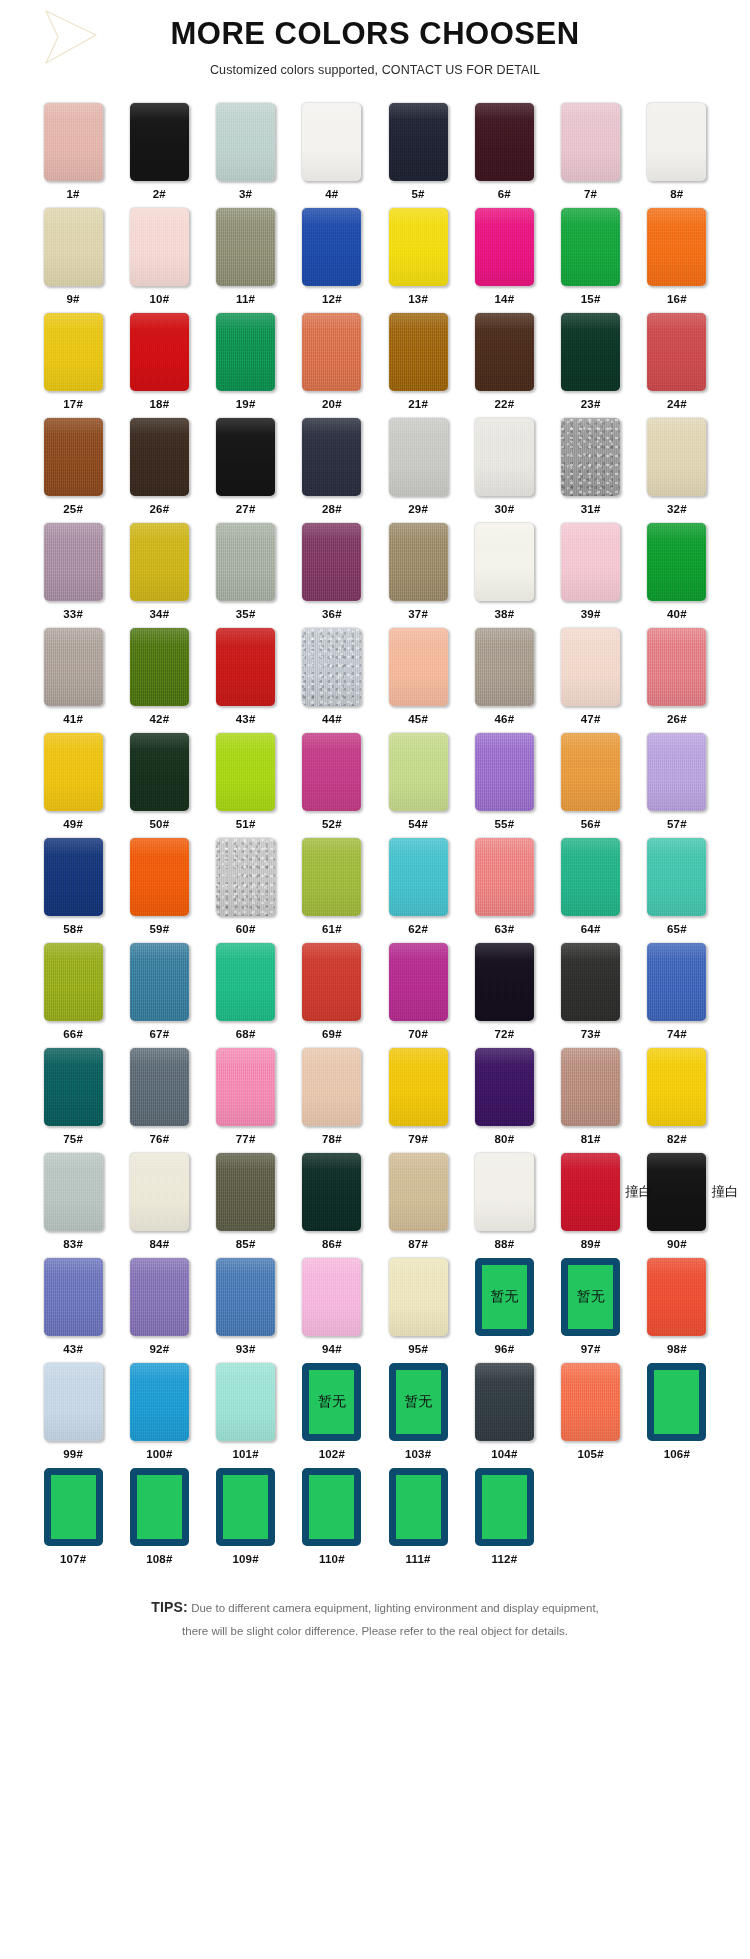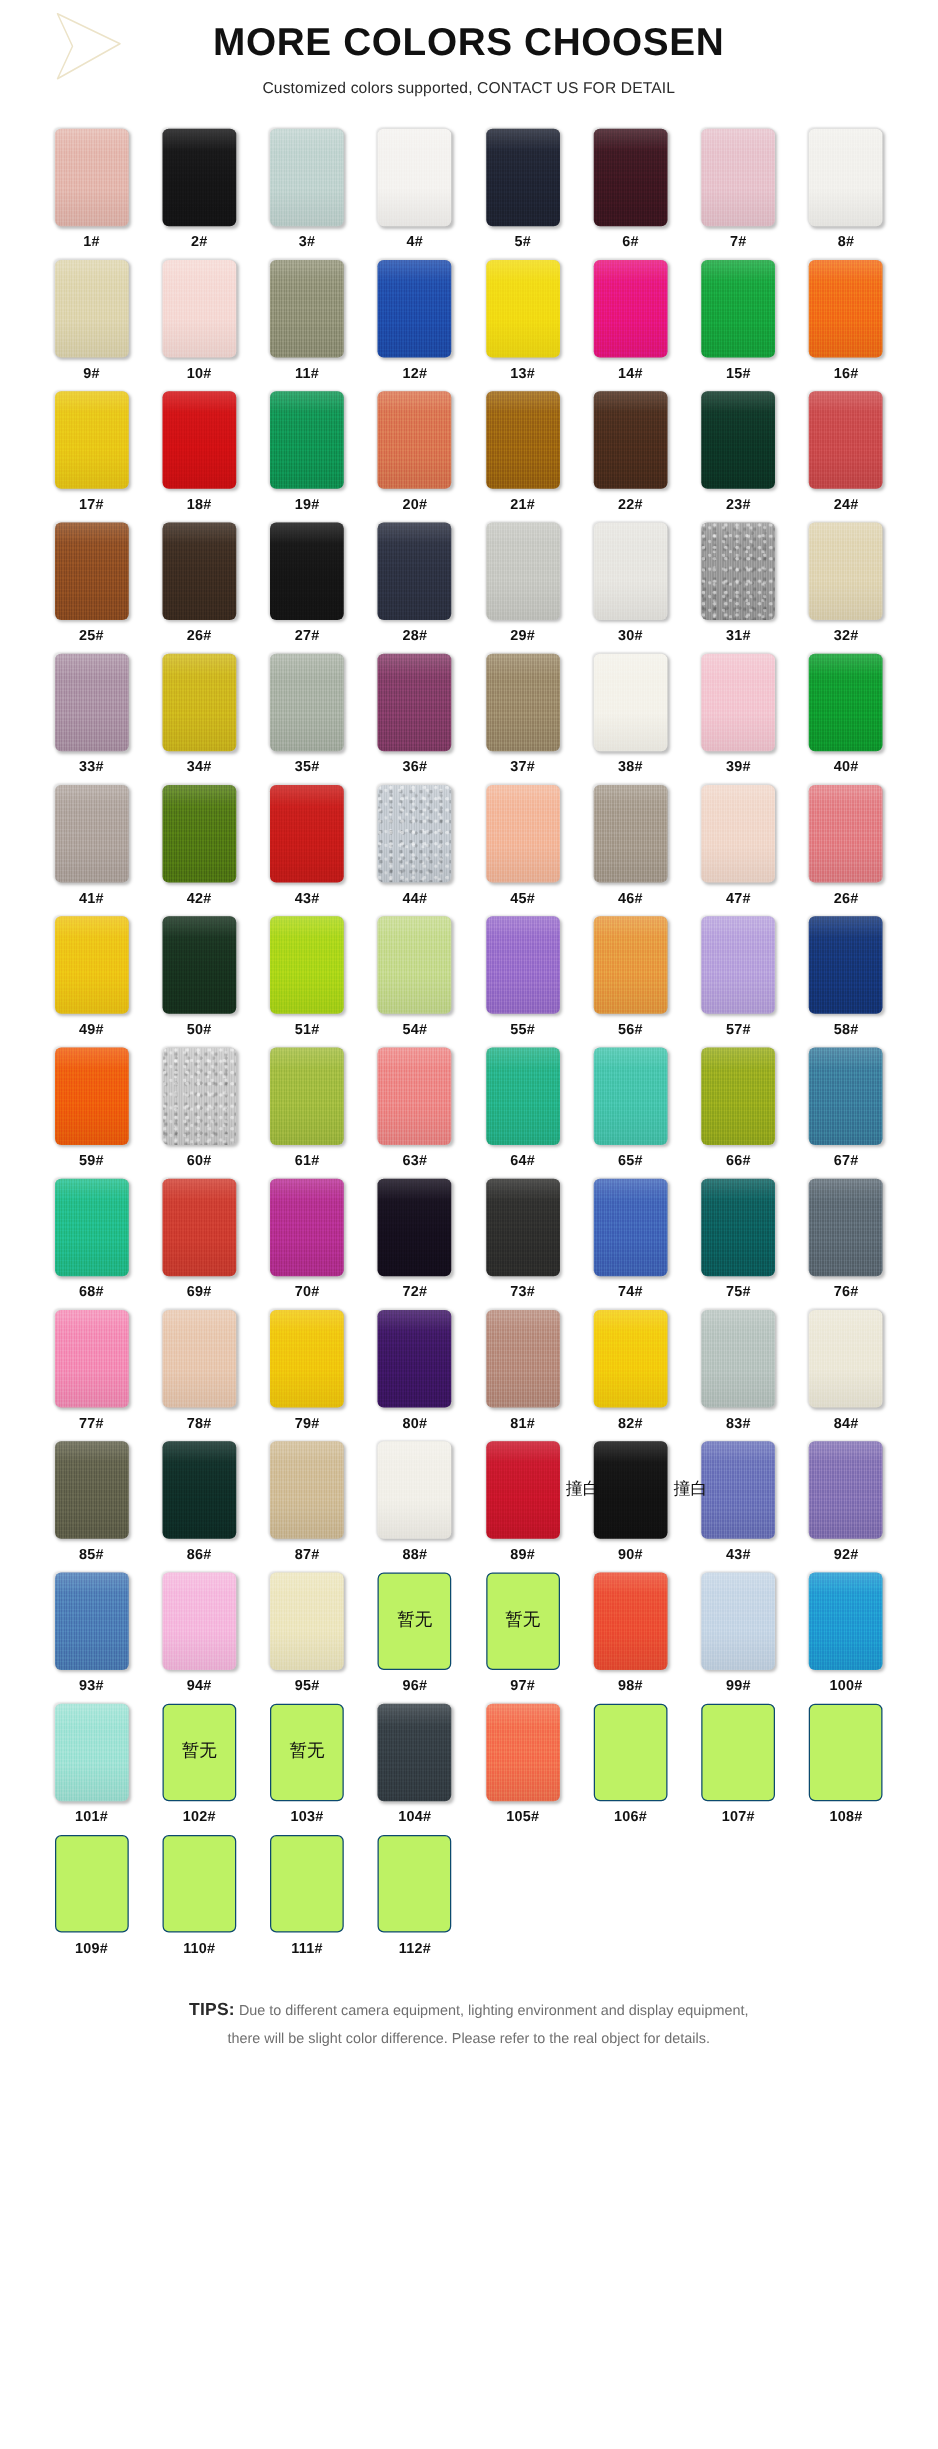--- a/index.html
+++ b/index.html
@@ -114,22 +114,22 @@
     background: linear-gradient(180deg,
       rgba(255,255,255,0.16) 0%,
       rgba(255,255,255,0.02) 22%,
       rgba(0,0,0,0.00) 60%,
       rgba(0,0,0,0.06) 100%);
     pointer-events: none;
     z-index: 2;
   }
   
   .chip.empty {
-    background: #bef264;
-    border: 1px solid #0c4a6e;
+    background: #22c55e;
+    border: 7px solid #0c4a6e;
     box-shadow: none;
   }
   .chip.empty::after { background-image: none; }
   .chip.empty::before { background: none; }
 
   
   .chip.heather::after {
     background-image:
       radial-gradient(circle at 18% 22%, rgba(255,255,255,0.55) 0 1.2px, transparent 1.6px),
       radial-gradient(circle at 62% 38%, rgba(255,255,255,0.45) 0 1.1px, transparent 1.5px),
@@ -523,20 +523,26 @@
       <div class="chip-label">50#</div>
     </div>
     <div class="cell">
       <div class="chip-wrap">
         <div class="chip" style="background-color: rgb(168, 213, 22);"></div>
       </div>
       <div class="chip-label">51#</div>
     </div>
     <div class="cell">
       <div class="chip-wrap">
+        <div class="chip" style="background-color: rgb(194, 61, 133);"></div>
+      </div>
+      <div class="chip-label">52#</div>
+    </div>
+    <div class="cell">
+      <div class="chip-wrap">
         <div class="chip" style="background-color: rgb(195, 217, 138);"></div>
       </div>
       <div class="chip-label">54#</div>
     </div>
     <div class="cell">
       <div class="chip-wrap">
         <div class="chip" style="background-color: rgb(154, 111, 204);"></div>
       </div>
       <div class="chip-label">55#</div>
     </div>
@@ -568,20 +574,26 @@
       <div class="chip-wrap">
         <div class="chip heather" style="background-color: rgb(201, 201, 201);"></div>
       </div>
       <div class="chip-label">60#</div>
     </div>
     <div class="cell">
       <div class="chip-wrap">
         <div class="chip" style="background-color: rgb(158, 185, 61);"></div>
       </div>
       <div class="chip-label">61#</div>
+    </div>
+    <div class="cell">
+      <div class="chip-wrap">
+        <div class="chip" style="background-color: rgb(70, 192, 204);"></div>
+      </div>
+      <div class="chip-label">62#</div>
     </div>
     <div class="cell">
       <div class="chip-wrap">
         <div class="chip" style="background-color: rgb(237, 132, 131);"></div>
       </div>
       <div class="chip-label">63#</div>
     </div>
     <div class="cell">
       <div class="chip-wrap">
         <div class="chip" style="background-color: rgb(37, 178, 135);"></div>

